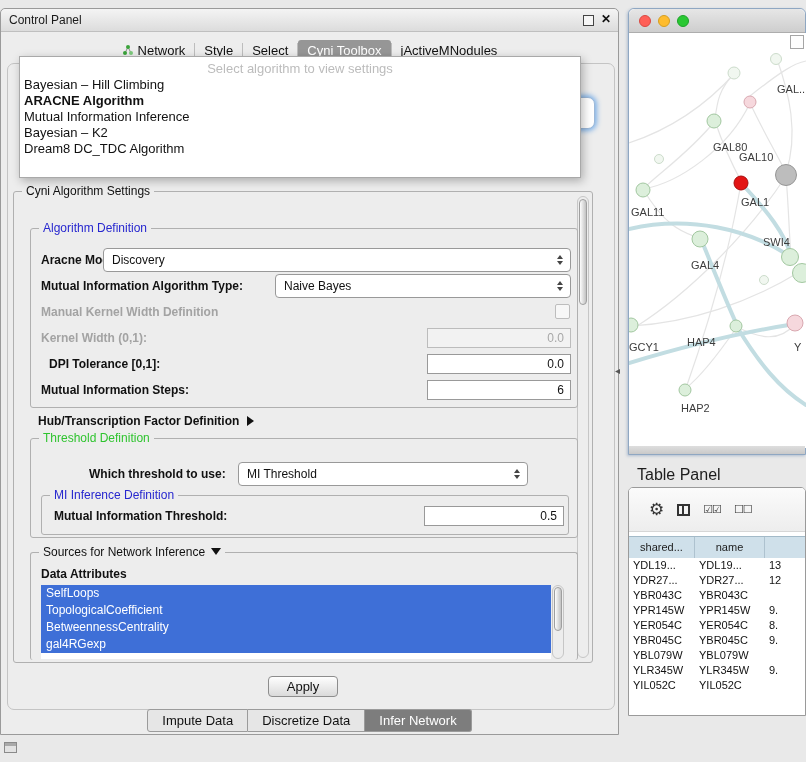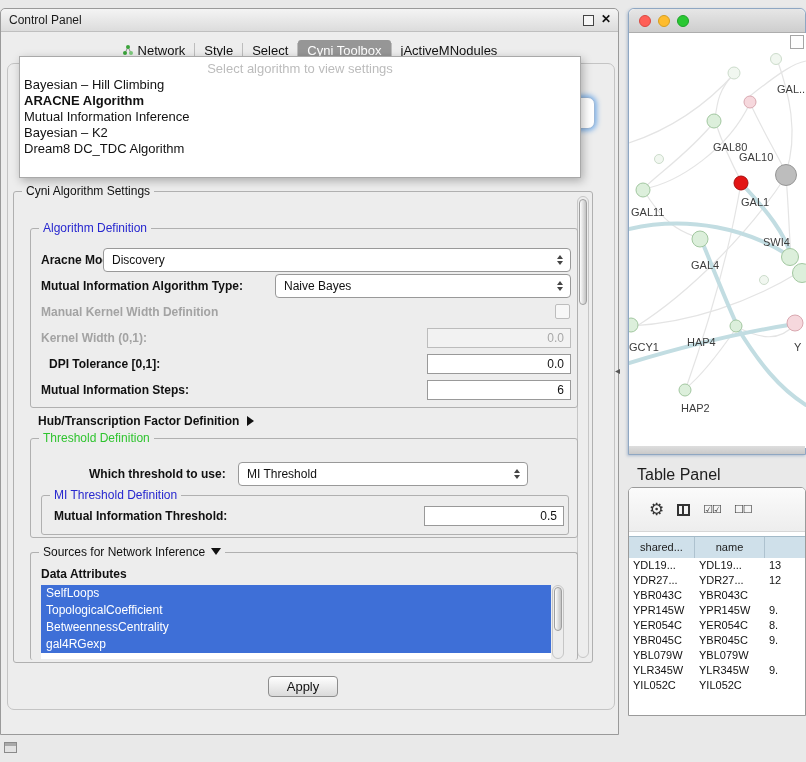--- a/index.html
+++ b/index.html
@@ -214,21 +214,21 @@
         <span class="lbl" style="left:58px;top:28px;">Which threshold to use:</span>
         <div class="combo" style="left:207px;top:23px;width:290px;">
           <span class="val">MI Threshold</span>
           <span class="arrows">
               <span class="arr-up"></span>
               <span class="arr-dn"></span>
             </span>
         </div>
 
         <div class="grp" style="left:10px;top:56px;width:528px;height:40px;">
-          <span class="grp-title blue">MI Threshold Definition</span>
+          <span class="grp-title blue">MI Inference Definition</span>
           <span class="lbl" style="left:12px;top:13px;">Mutual Information Threshold:</span>
           <div class="field" style="left:382px;top:10px;width:140px;">0.5</div>
         </div>
       </div>
 
       <div class="grp" style="left:16px;top:360px;width:548px;height:108px;border-bottom:none;">
         <span class="grp-title"><span>Sources for Network Inference</span><span class="tri-down"></span></span>
         <span class="lbl" style="left:10px;top:14px;">Data Attributes</span>
         <div class="attr-list" style="left:10px;top:32px;width:510px;height:74px;">
             <div class="attr-item">SelfLoops</div>
@@ -237,20 +237,25 @@
             <div class="attr-item">gal4RGexp</div>
           </div>
         <div class="sb-v" style="left:521px;top:32px;height:74px;">
           <div class="sb-thumb" style="top:1px;height:44px;"></div>
         </div>
       </div>
     </div>
 
     <div class="apply-btn">Apply</div>
 
+    <div class="bottom-tabs">
+        <div class="seg">Impute Data</div>
+        <div class="seg">Discretize Data</div>
+        <div class="seg selected">Infer Network</div>
+      </div>
   </div>
 
   <div class="netwin">
     <div class="net-titlebar">
       <span class="light red"></span>
       <span class="light yellow"></span>
       <span class="light green"></span>
     </div>
     <div class="net-canvas">
       <svg class="edges" width="177" height="415">

